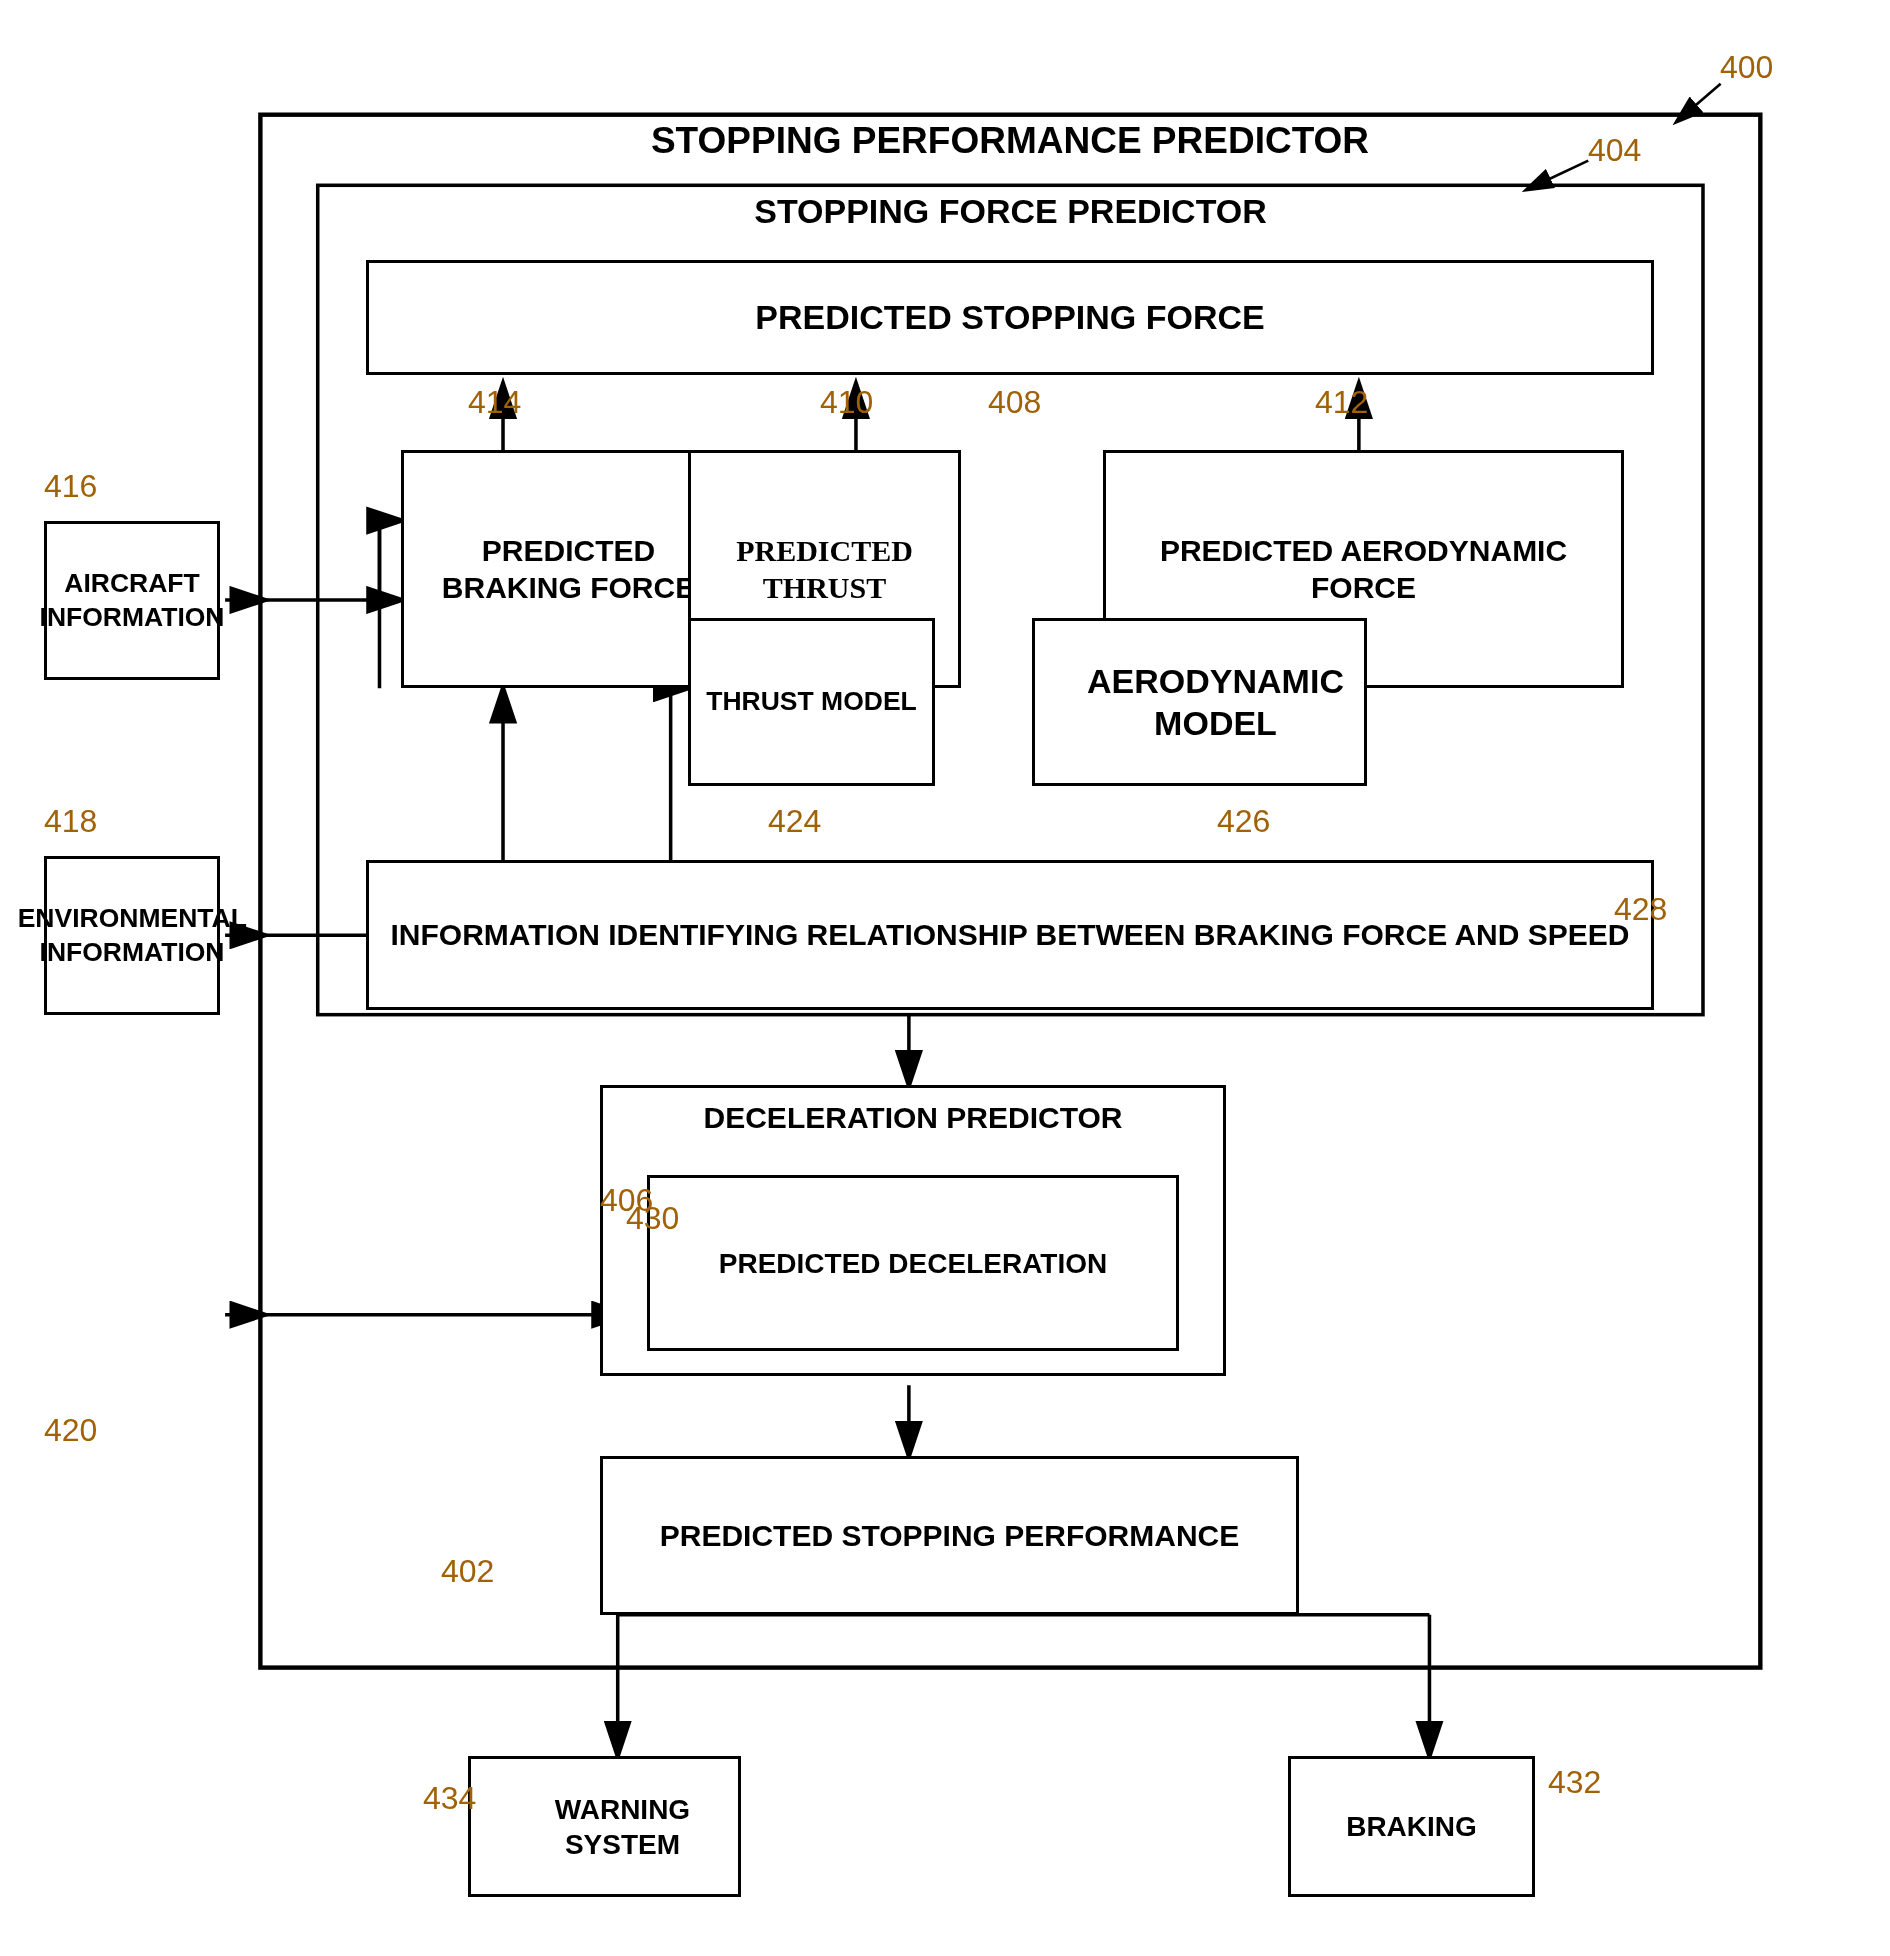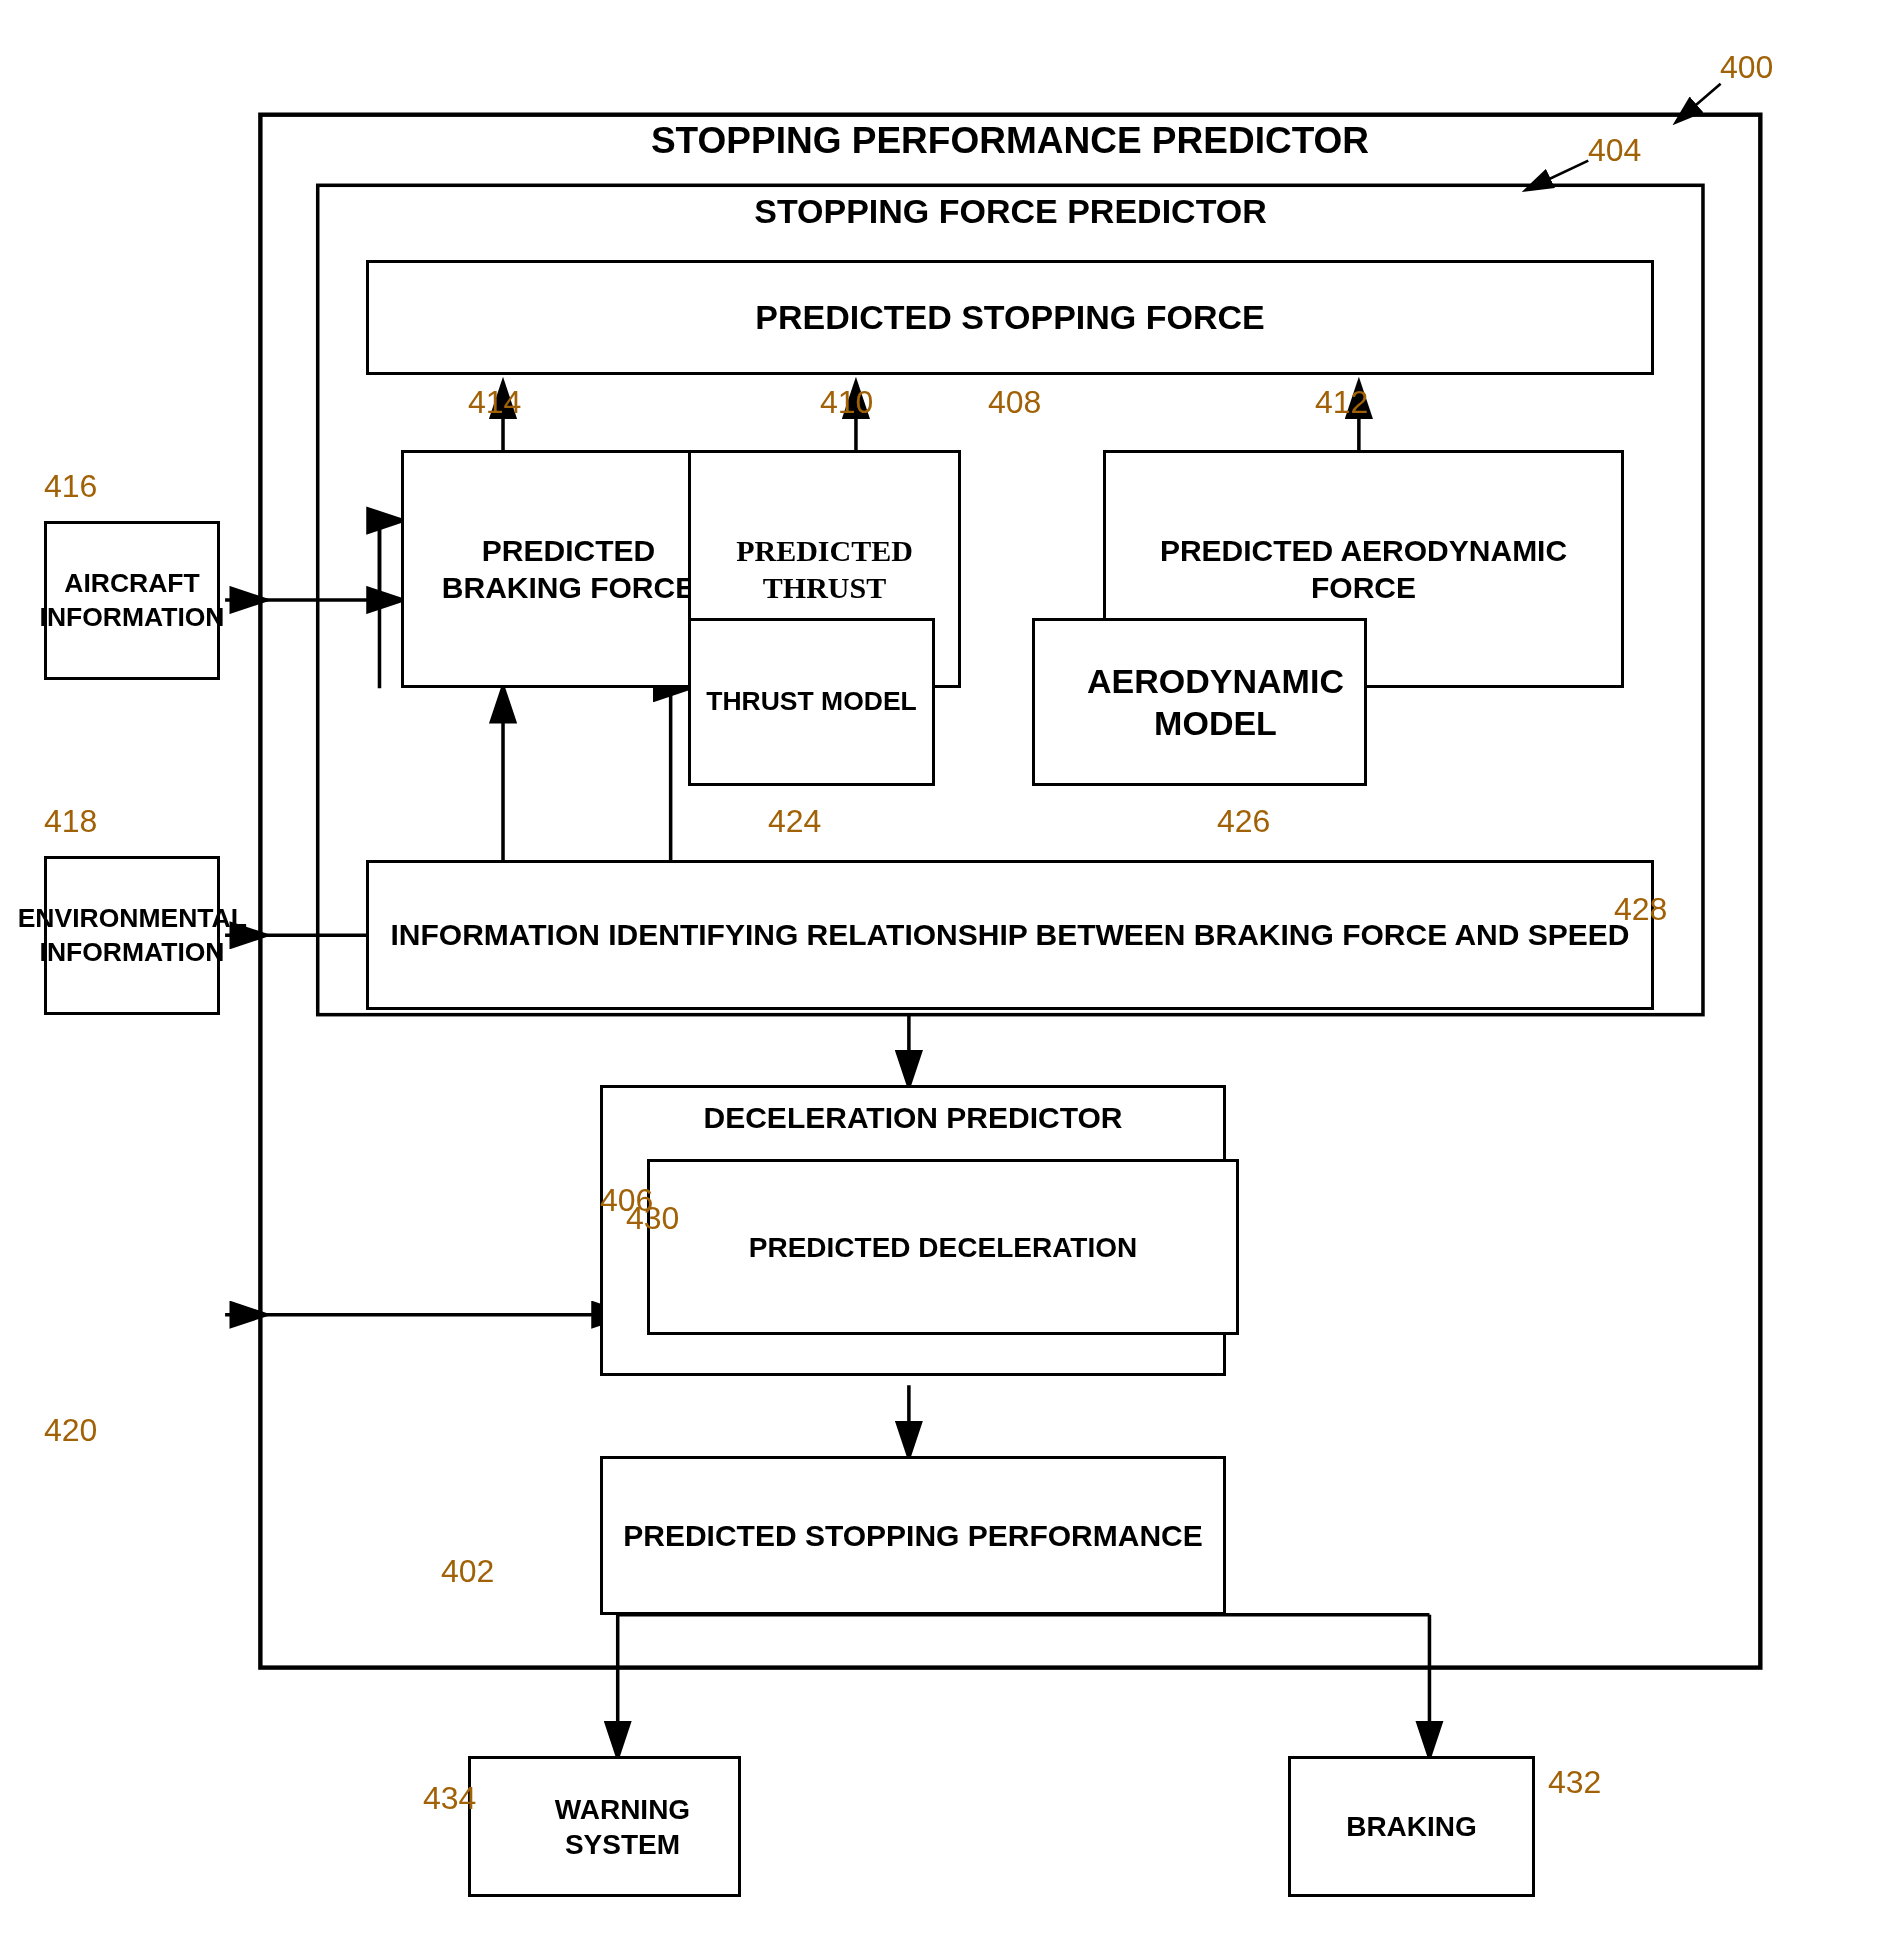--- a/index.html
+++ b/index.html
@@ -175,31 +175,31 @@
 BETWEEN BRAKING FORCE AND SPEED</div>
   </div>
 
   <div class="ref-label" style="top:891px; left:1614px;">428</div>
 
   <div class="box" style="left:600px; top:1085px; width:626px; height:291px;">
     <div style="position:absolute; top:7px; left:0; right:0; text-align:center;">
       <div class="box-label" style="font-size:30px;">DECELERATION PREDICTOR</div>
     </div>
 
-    <div class="box" style="position:absolute; left:44px; top:71px; width:592px; height:176px;">
+    <div class="box" style="position:absolute; left:44px; top:87px; width:532px; height:176px;">
       <div class="box-label" style="font-size:28px;">PREDICTED
 DECELERATION</div>
     </div>
   </div>
 
   <div class="ref-label" style="top:1182px; left:600px;">406</div>
 
   <div class="ref-label" style="top:1200px; left:626px;">430</div>
 
-  <div class="box" style="left:600px; top:1456px; width:626px; height:159px;">
+  <div class="box" style="left:600px; top:1456px; width:699px; height:159px;">
     <div class="box-label" style="font-size:30px;">PREDICTED STOPPING
 PERFORMANCE</div>
   </div>
 
   <div class="ref-label" style="top:1553px; left:441px;">402</div>
 
   <div class="box" style="left:44px; top:521px; width:176px; height:159px;">
     <div class="box-label" style="font-size:26.5px;">AIRCRAFT
 INFORMATION</div>
   </div>

